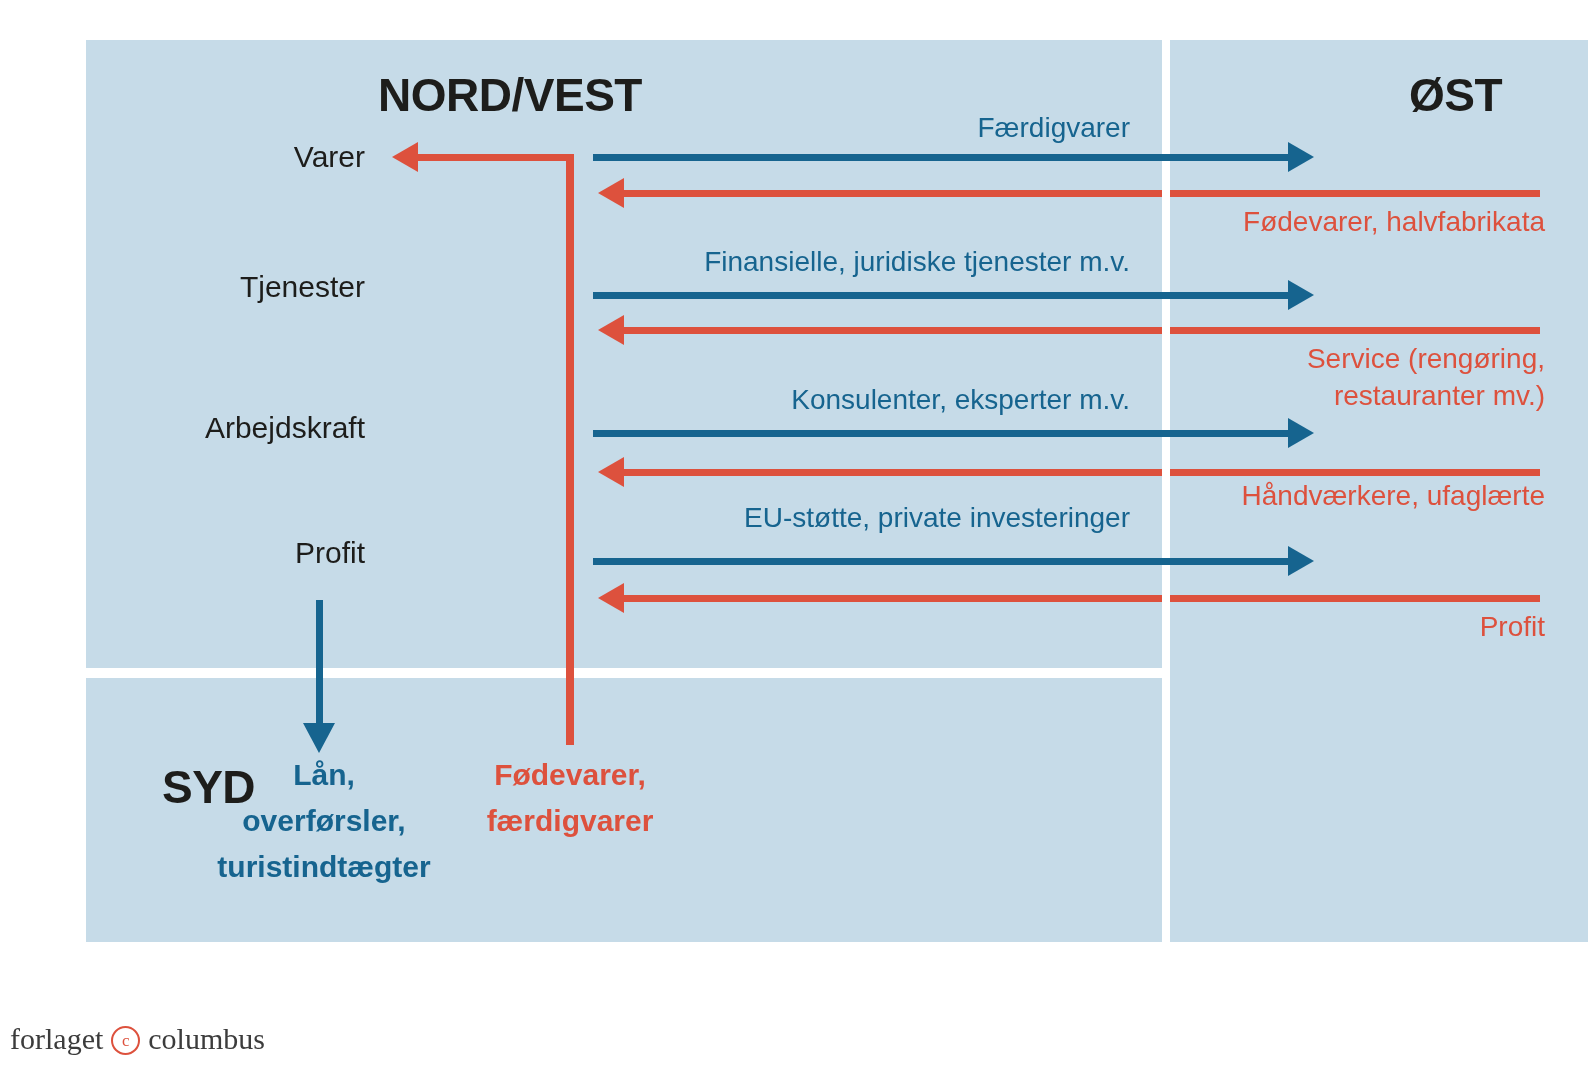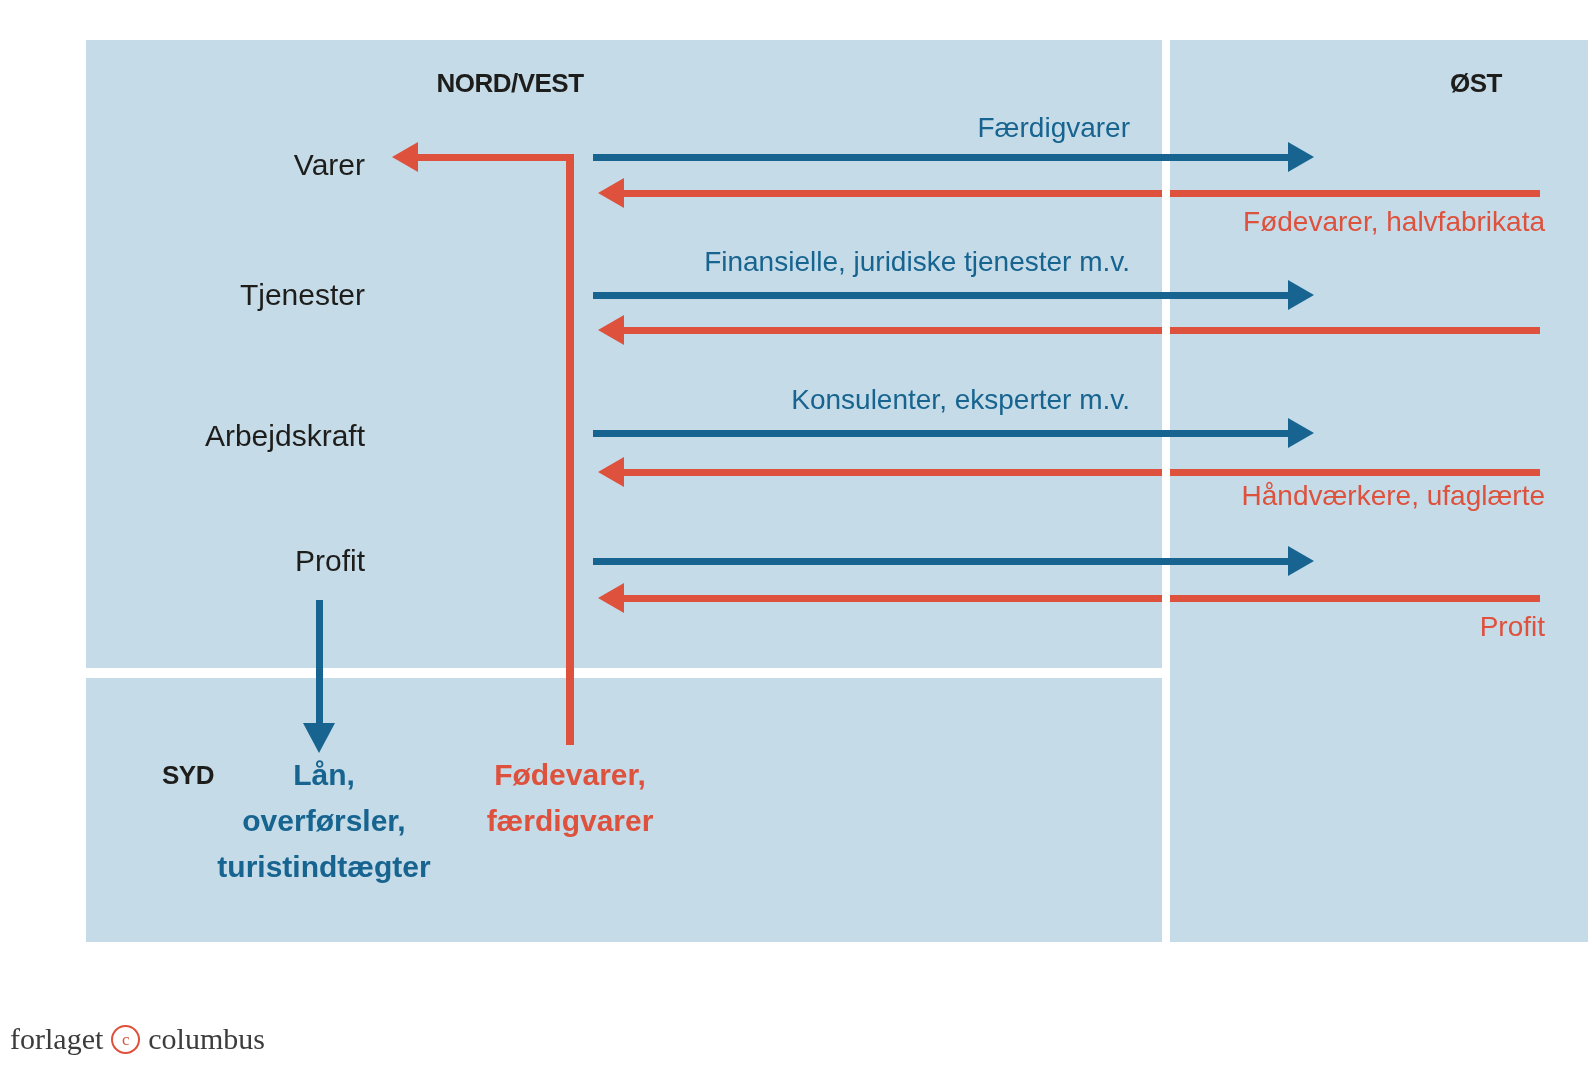--- a/index.html
+++ b/index.html
@@ -5,45 +5,45 @@
   html,body{margin:0;padding:0;background:#ffffff;}
   #canvas{
     position:relative;width:1592px;height:1066px;background:#ffffff;
     font-family:"Liberation Sans",sans-serif;overflow:hidden;
   }
   .panel{position:absolute;background:var(--c-panel,#c6dbe8);}
   #panel-nw{left:86px;top:40px;width:1076px;height:628px;}
   #panel-s{left:86px;top:678px;width:1076px;height:264px;}
   #panel-e{left:1170px;top:40px;width:418px;height:902px;}
 
-  .title{position:absolute;font-weight:bold;color:var(--c-ink,#1d1d1b);font-size:26px;letter-spacing:-0.5px;white-space:nowrap;}
+  .title{position:absolute;font-weight:bold;color:var(--c-ink,#1d1d1b);font-size:46px;letter-spacing:-0.5px;white-space:nowrap;}
   #t-nw{left:340px;top:68px;width:340px;text-align:center;}
   #t-e{left:1282px;top:68px;width:220px;text-align:right;}
   #t-s{left:125px;top:760px;margin-left:37px;}
 
-  .cat{position:absolute;right:1227px;font-size:30px;color:var(--c-ink,#1d1d1b);white-space:nowrap;margin-top:8px;}
+  .cat{position:absolute;right:1227px;font-size:30px;color:var(--c-ink,#1d1d1b);white-space:nowrap;}
 
   .lbl-e{position:absolute;right:462px;font-size:28px;color:var(--c-blue,#16648f);white-space:nowrap;}
   .lbl-w{position:absolute;right:47px;font-size:28px;color:var(--c-red,#dd513d);text-align:right;white-space:pre-line;line-height:37px;margin-left:31px;}
 
   .hl{position:absolute;height:7px;}
   .vl{position:absolute;}
   .blue-bg{background:var(--c-blue,#16648f);}
   .red-bg{background:var(--c-red,#dd513d);}
 
   .ah-r{position:absolute;width:0;height:0;border-top:15px solid transparent;border-bottom:15px solid transparent;border-left:26px solid var(--c-blue,#16648f);}
   .ah-l{position:absolute;width:0;height:0;border-top:15px solid transparent;border-bottom:15px solid transparent;border-right:26px solid var(--c-red,#dd513d);}
   .ah-d{position:absolute;width:0;height:0;border-left:16px solid transparent;border-right:16px solid transparent;border-top:30px solid var(--c-blue,#16648f);}
 
   .south-block{position:absolute;top:752px;width:300px;text-align:center;font-size:30px;line-height:46px;white-space:pre-line;font-weight:bold;}
   #south-blue{left:174px;color:var(--c-blue,#16648f);}
   #south-red{left:420px;color:var(--c-red,#dd513d);}
 
   #footer{
-    position:absolute;left:10px;top:1022px;display:flex;align-items:flex-start;gap:8px;
+    position:absolute;left:10px;top:1022px;display:flex;align-items:center;gap:8px;
     font-family:"Liberation Serif",serif;font-size:30px;color:#3c3c3c;
   }
   #copyright-circle{
     width:25px;height:25px;border:2.5px solid var(--c-red,#dd513d);border-radius:50%;
     display:inline-flex;align-items:center;justify-content:center;
     color:var(--c-red,#dd513d);font-size:17px;line-height:1;margin-top:3px;
   }
 </style>
 </head>
 <body>
@@ -76,30 +76,33 @@
   <div class="hl red-bg" style="left:418px;top:154px;width:156px"></div>
   <div class="vl red-bg" style="left:566px;top:154px;width:8px;height:591px"></div>
 
   <div class="lbl-e" style="top:246px">Finansielle, juridiske tjenester m.v.</div>
   <div class="hl blue-bg" style="left:593px;top:292px;width:695px"></div>
   <div class="ah-r" style="left:1288px;top:280px"></div>
 
   <div class="ah-l" style="left:598px;top:315px"></div>
   <div class="hl red-bg" style="left:624px;top:327px;width:538px"></div>
   <div class="hl red-bg" style="left:1170px;top:327px;width:370px"></div>
+  <div class="lbl-w" style="top:340px">Service (rengøring,
+restauranter mv.)</div>
 
   <div class="lbl-e" style="top:384px">Konsulenter, eksperter m.v.</div>
   <div class="hl blue-bg" style="left:593px;top:430px;width:695px"></div>
   <div class="ah-r" style="left:1288px;top:418px"></div>
 
   <div class="ah-l" style="left:598px;top:457px"></div>
   <div class="hl red-bg" style="left:624px;top:469px;width:538px"></div>
   <div class="hl red-bg" style="left:1170px;top:469px;width:370px"></div>
   <div class="lbl-w" style="top:477px">Håndværkere, ufaglærte</div>
 
+  <div class="lbl-e" style="top:502px">EU-støtte, private investeringer</div>
   <div class="hl blue-bg" style="left:593px;top:558px;width:695px"></div>
   <div class="ah-r" style="left:1288px;top:546px"></div>
 
   <div class="ah-l" style="left:598px;top:583px"></div>
   <div class="hl red-bg" style="left:624px;top:595px;width:538px"></div>
   <div class="hl red-bg" style="left:1170px;top:595px;width:370px"></div>
   <div class="lbl-w" style="top:608px">Profit</div>
 
   <div class="vl blue-bg" style="left:316px;top:600px;width:7px;height:125px"></div>
   <div class="ah-d" style="left:303px;top:723px"></div>

